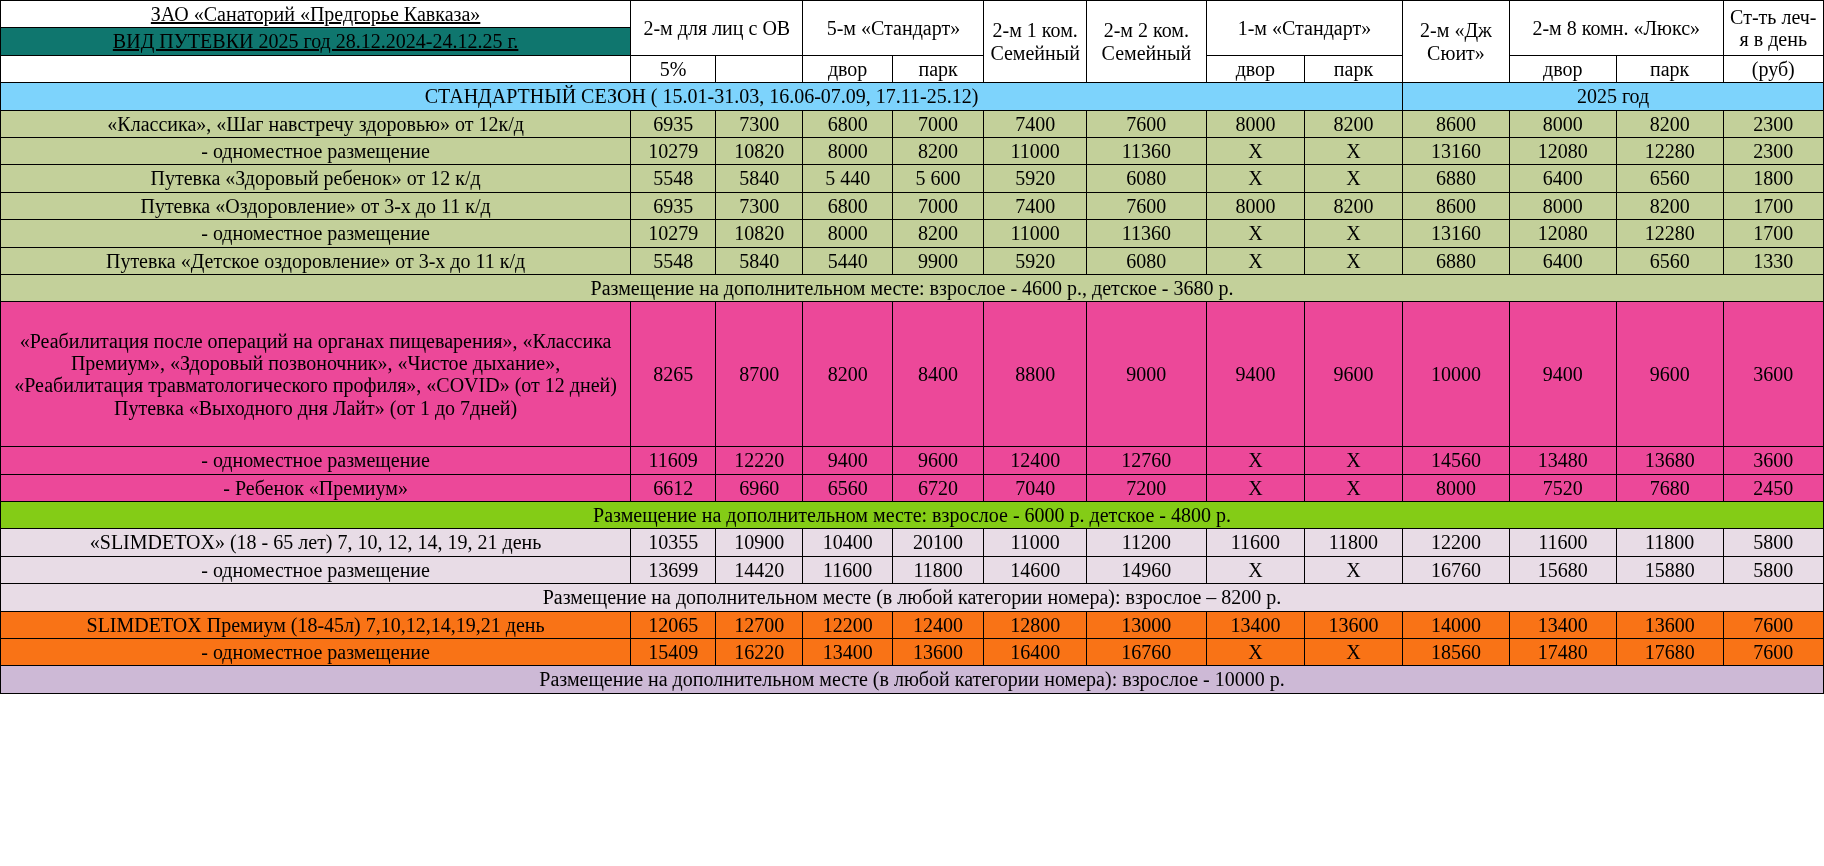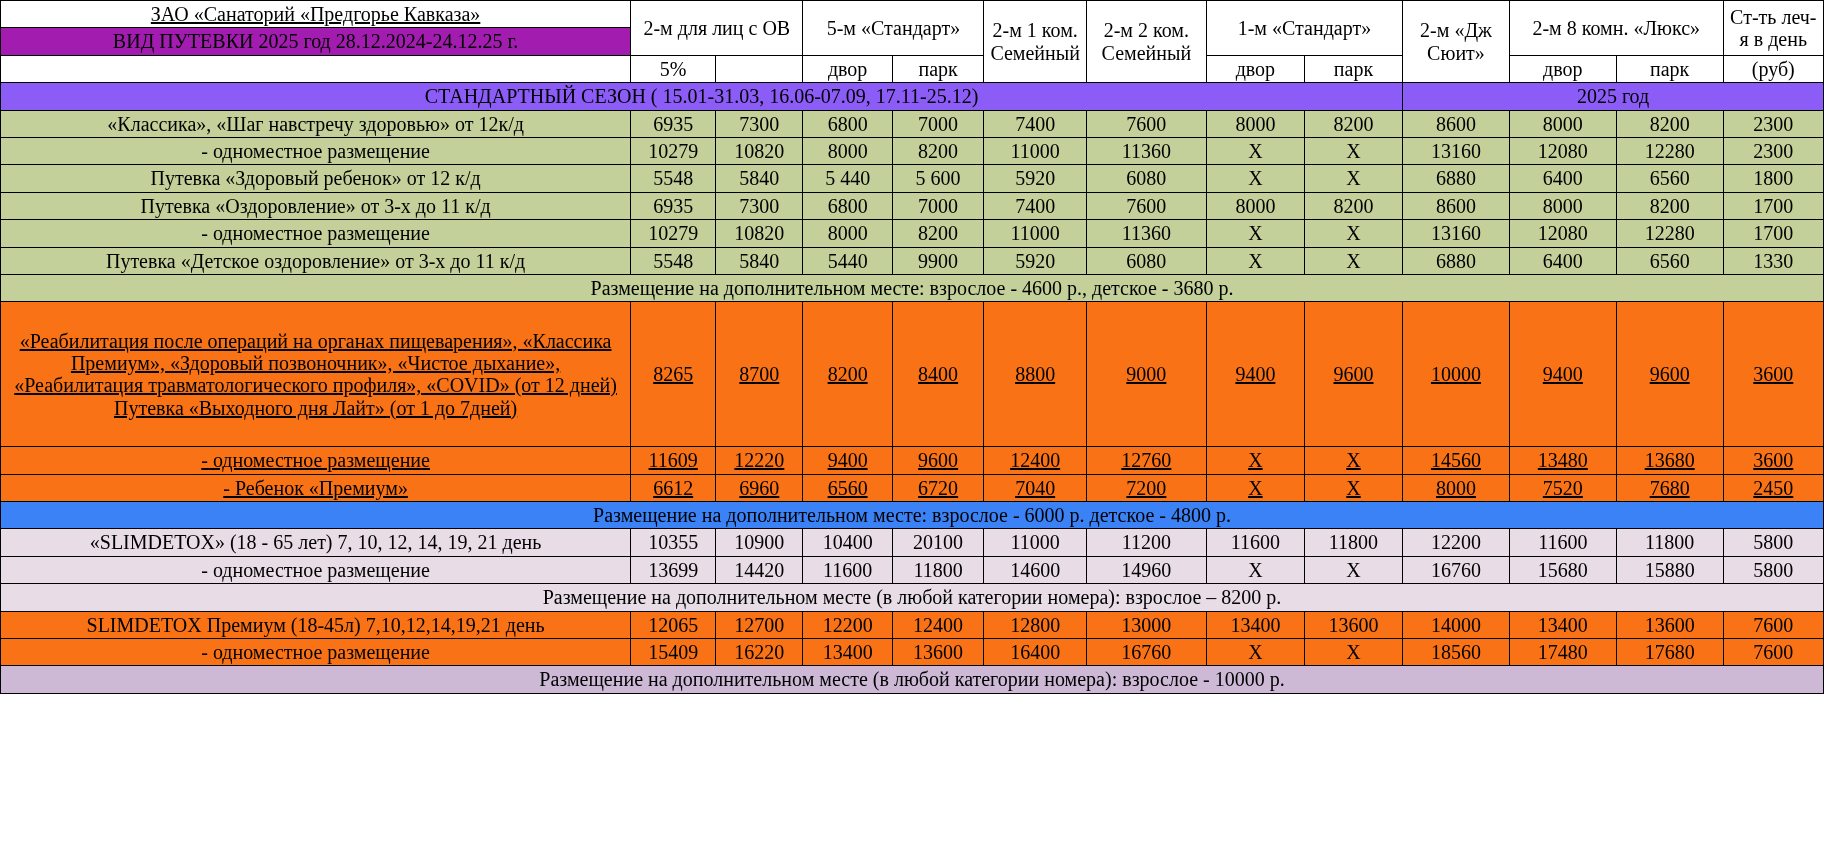--- a/index.html
+++ b/index.html
@@ -45,53 +45,54 @@
   col.c-day    { width: 92px; }
   .hdr-title {
     background: #ffffff;
     font-weight: bold;
     font-size: 21px;
     text-decoration: underline;
     text-align: center;
     padding: 3px 4px;
   }
   .hdr-sub {
-    background: #a21caf;
-    font-weight: bold;
-    font-size: 20px;
+    background: #0f766e;
+    font-weight: bold;
+    font-size: 20px;
+    text-decoration: underline;
     text-align: center;
     padding: 3px 4px;
   }
   .hdr-col {
     background: #ffffff;
     font-weight: normal;
     font-size: 20px;
   }
   .hdr-small { font-size: 18px; margin-top: 12px; }
 
   
   .season {
-    background: #8b5cf6;
+    background: #7dd3fc;
     font-weight: bold;
     font-size: 23px;
     text-align: center;
     padding: 5px 4px;
   }
   
   .green { background: #c3d09a; }
   .green-note {
     background: #c3d09a;
     font-weight: bold;
     font-size: 20px;
     text-align: center;
   }
   
-  .blue { background: #f97316; text-decoration: underline; }
+  .blue { background: #ec4899; }
   .blue-note {
-    background: #3b82f6;
+    background: #84cc16;
     font-weight: bold;
     font-size: 20px;
     text-align: center;
   }
   
   .pink { background: #e8dce6; }
   .pink-note {
     background: #e8dce6;
     font-weight: bold;
     font-size: 20px;

